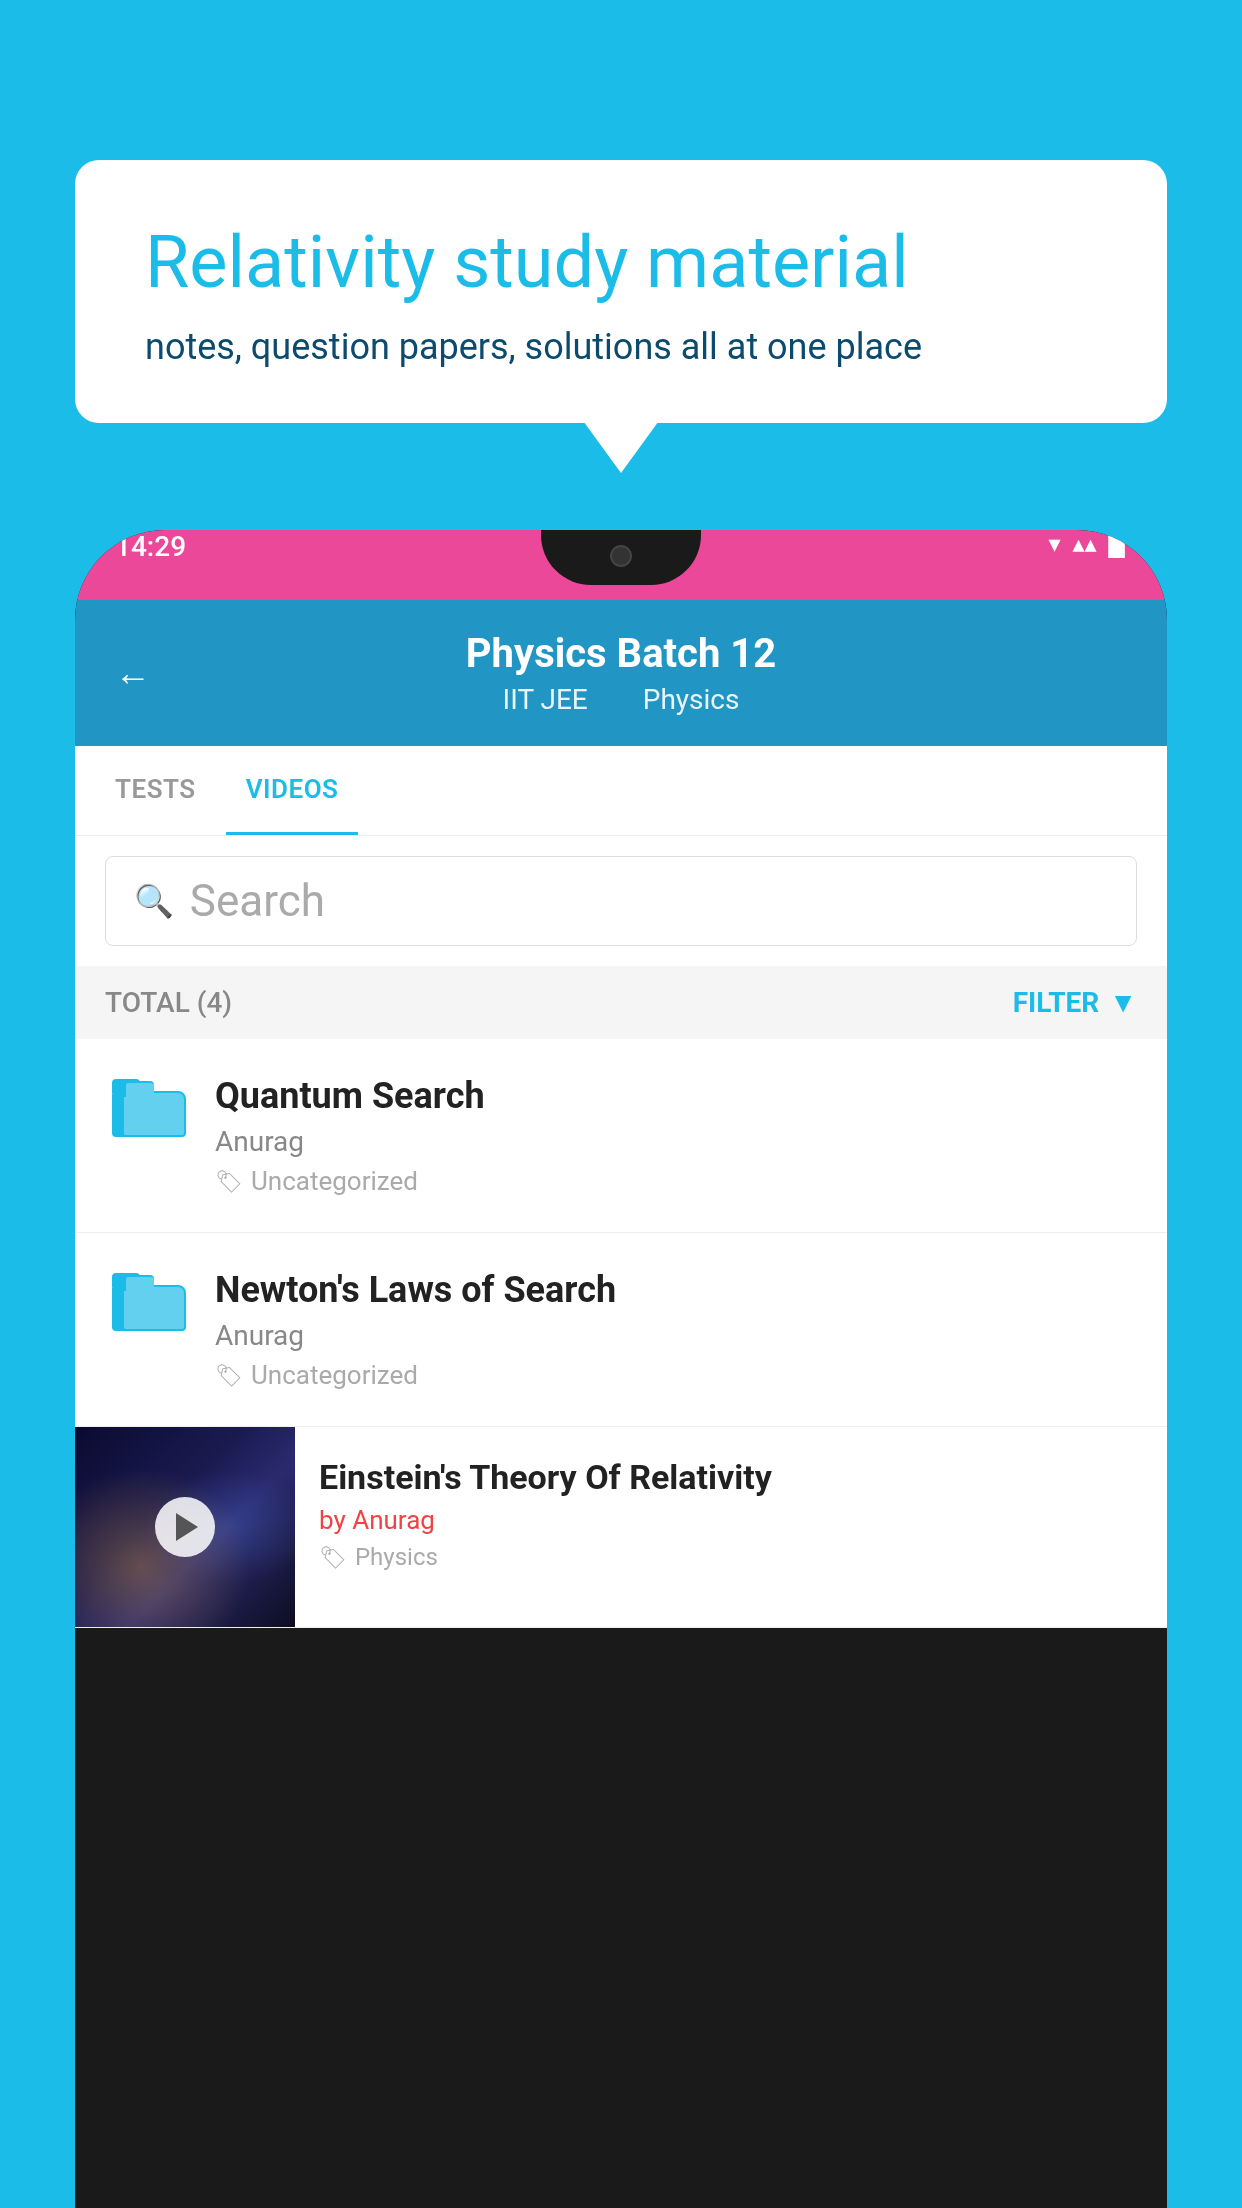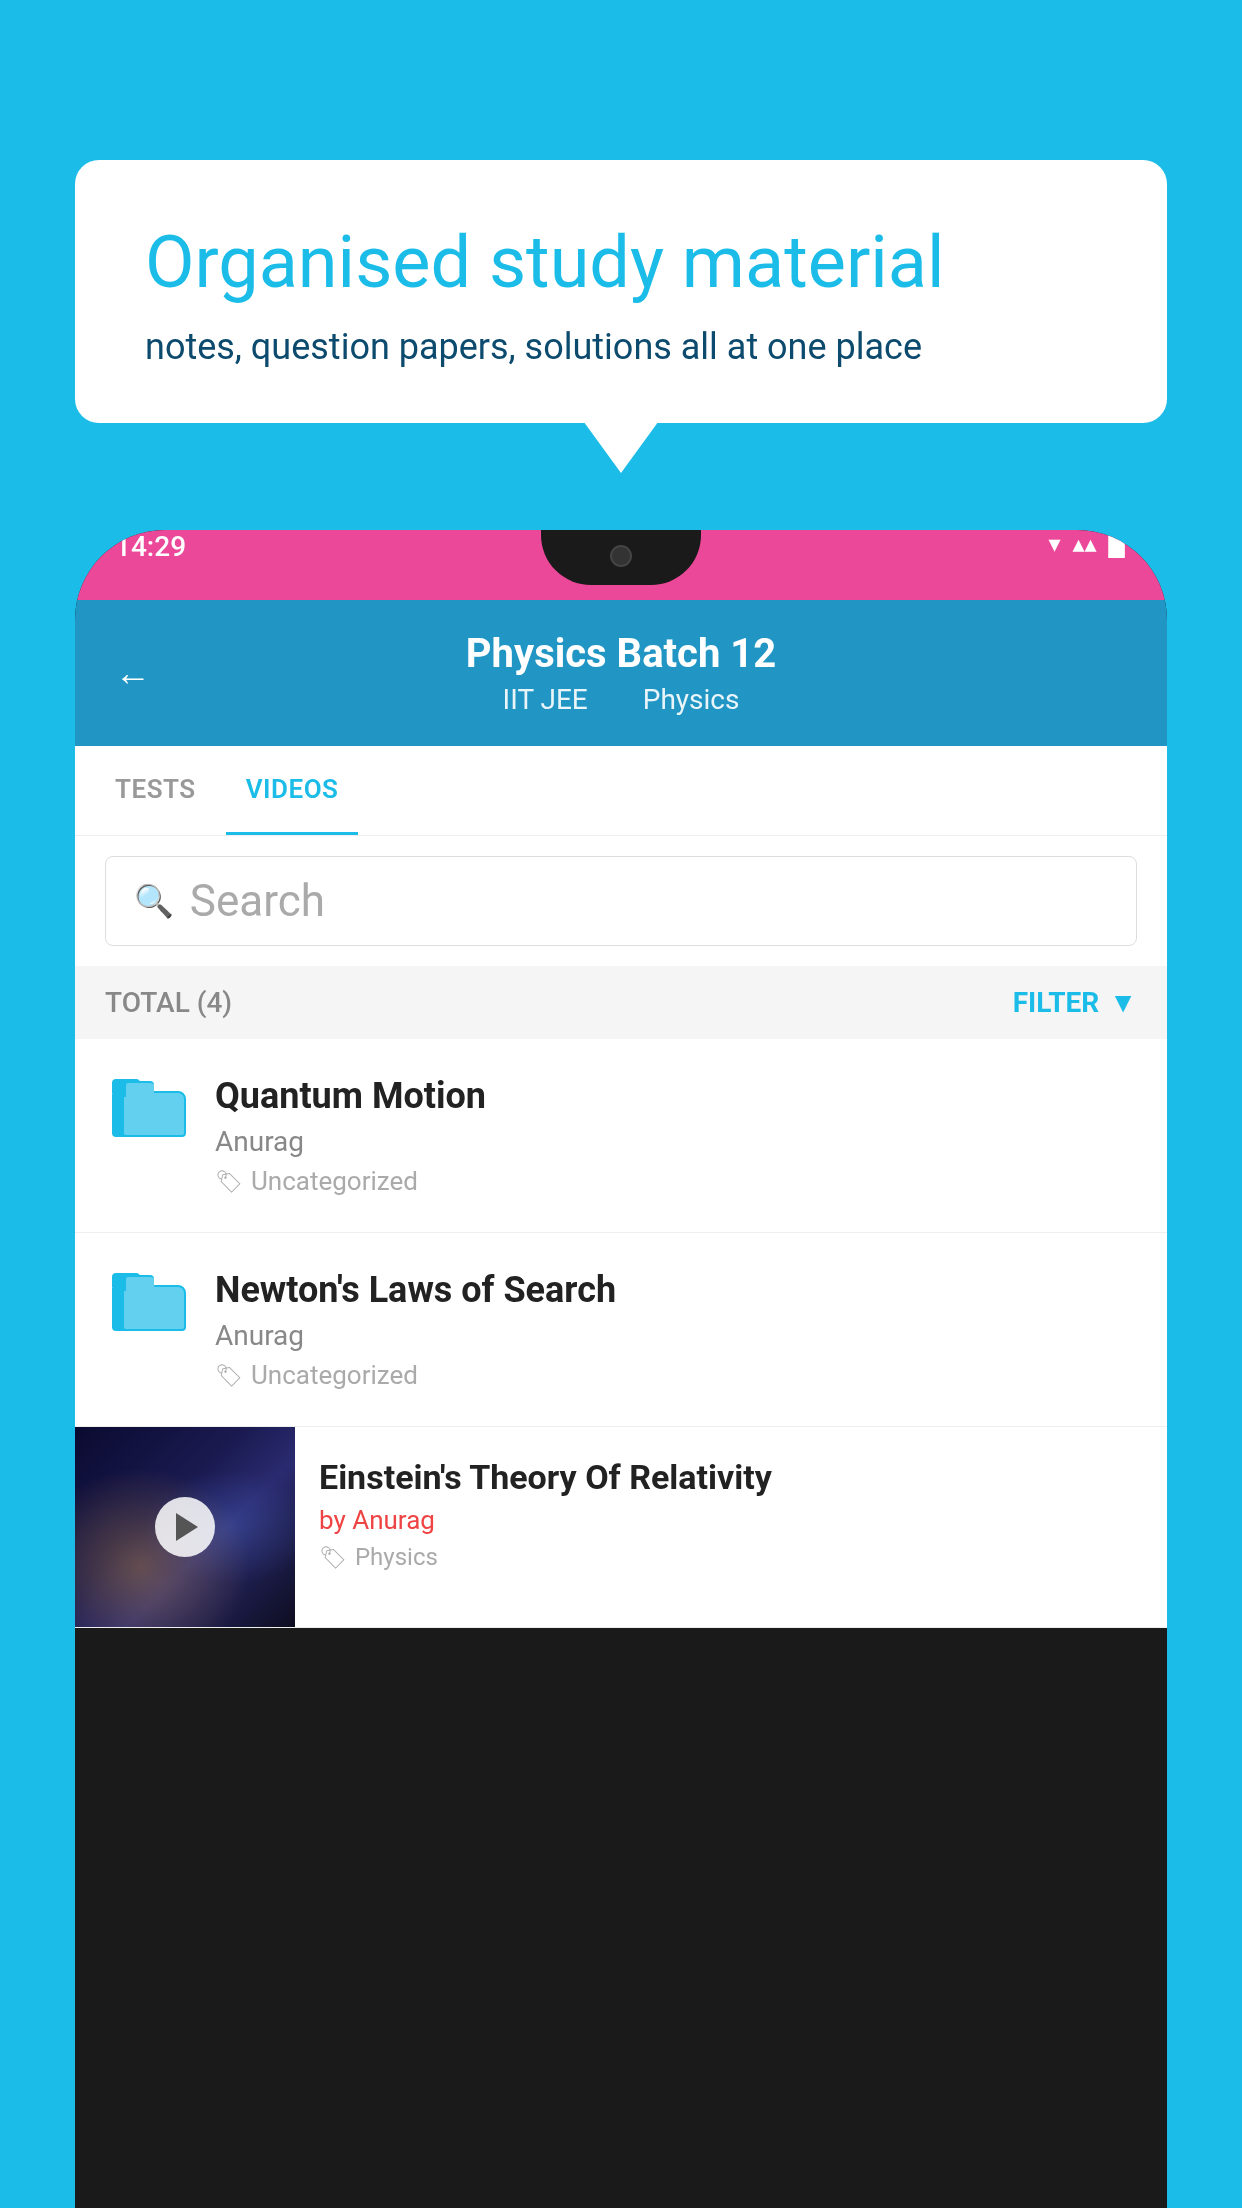--- a/index.html
+++ b/index.html
@@ -403,21 +403,21 @@
       color: #aaa;
       display: flex;
       align-items: center;
       gap: 8px;
     }
   </style>
 </head>
 <body>
 
 <div class="speech-bubble">
-  <div class="speech-bubble-title">Organised study material</div>
+  <div class="speech-bubble-title">Relativity study material</div>
   <div class="speech-bubble-subtitle">notes, question papers, solutions all at one place</div>
 </div>
 
 <div class="phone-frame">
 
   <div class="status-bar">
     <div class="notch">
       <div class="notch-camera"></div>
     </div>
     <span class="status-time">14:29</span>
@@ -461,21 +461,21 @@
   <div class="list-container">
 
     <div class="list-item">
       <div class="item-icon-wrap">
         <div class="folder-icon">
           <div class="folder-back"></div>
           <div class="folder-front"></div>
         </div>
       </div>
       <div class="item-content">
-        <div class="item-title">Quantum Motion</div>
+        <div class="item-title">Quantum Search</div>
         <div class="item-author">Anurag</div>
         <div class="item-tag">
           <span class="tag-icon">🏷</span>
           <span>Uncategorized</span>
         </div>
       </div>
     </div>
 
     <div class="list-item">
       <div class="item-icon-wrap">

